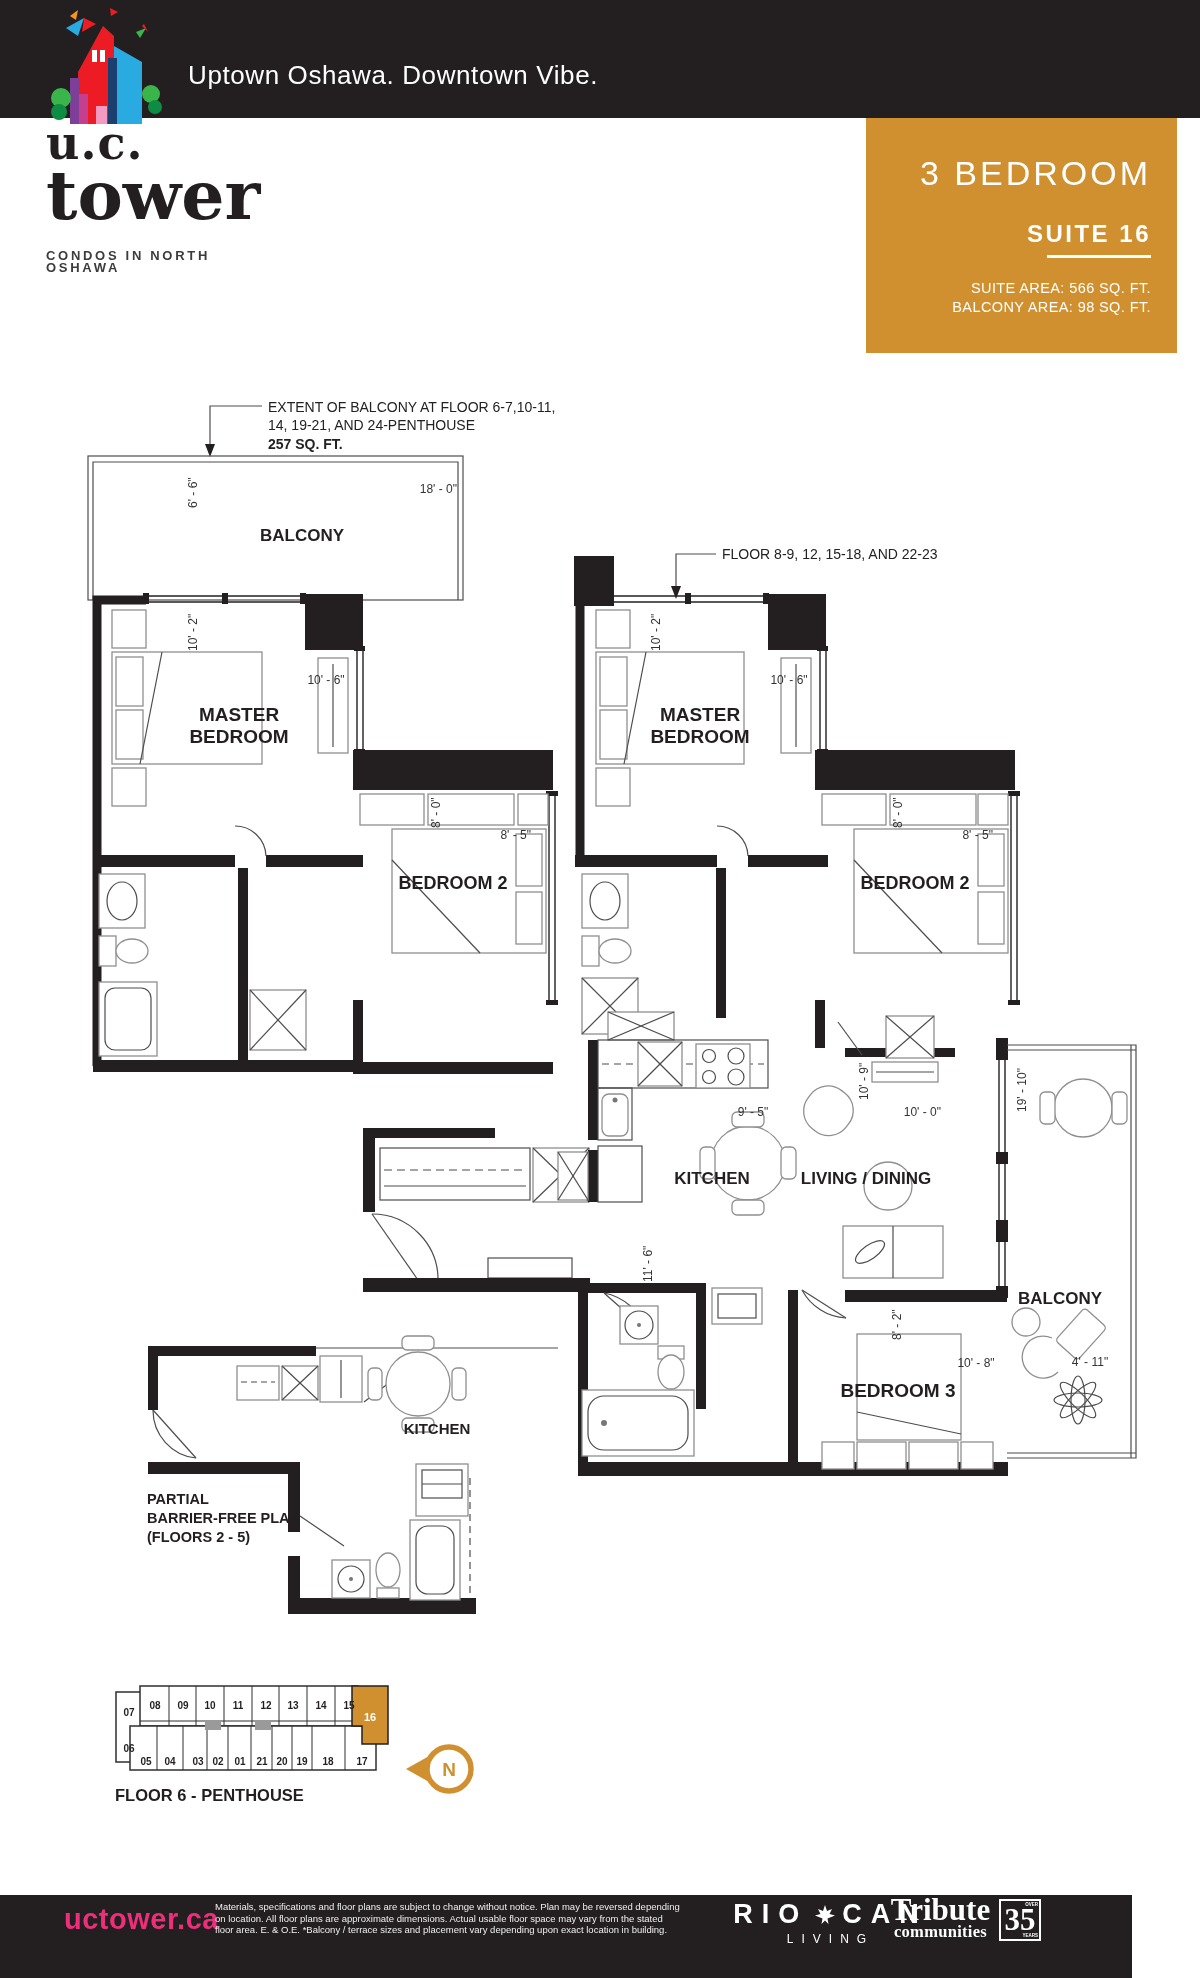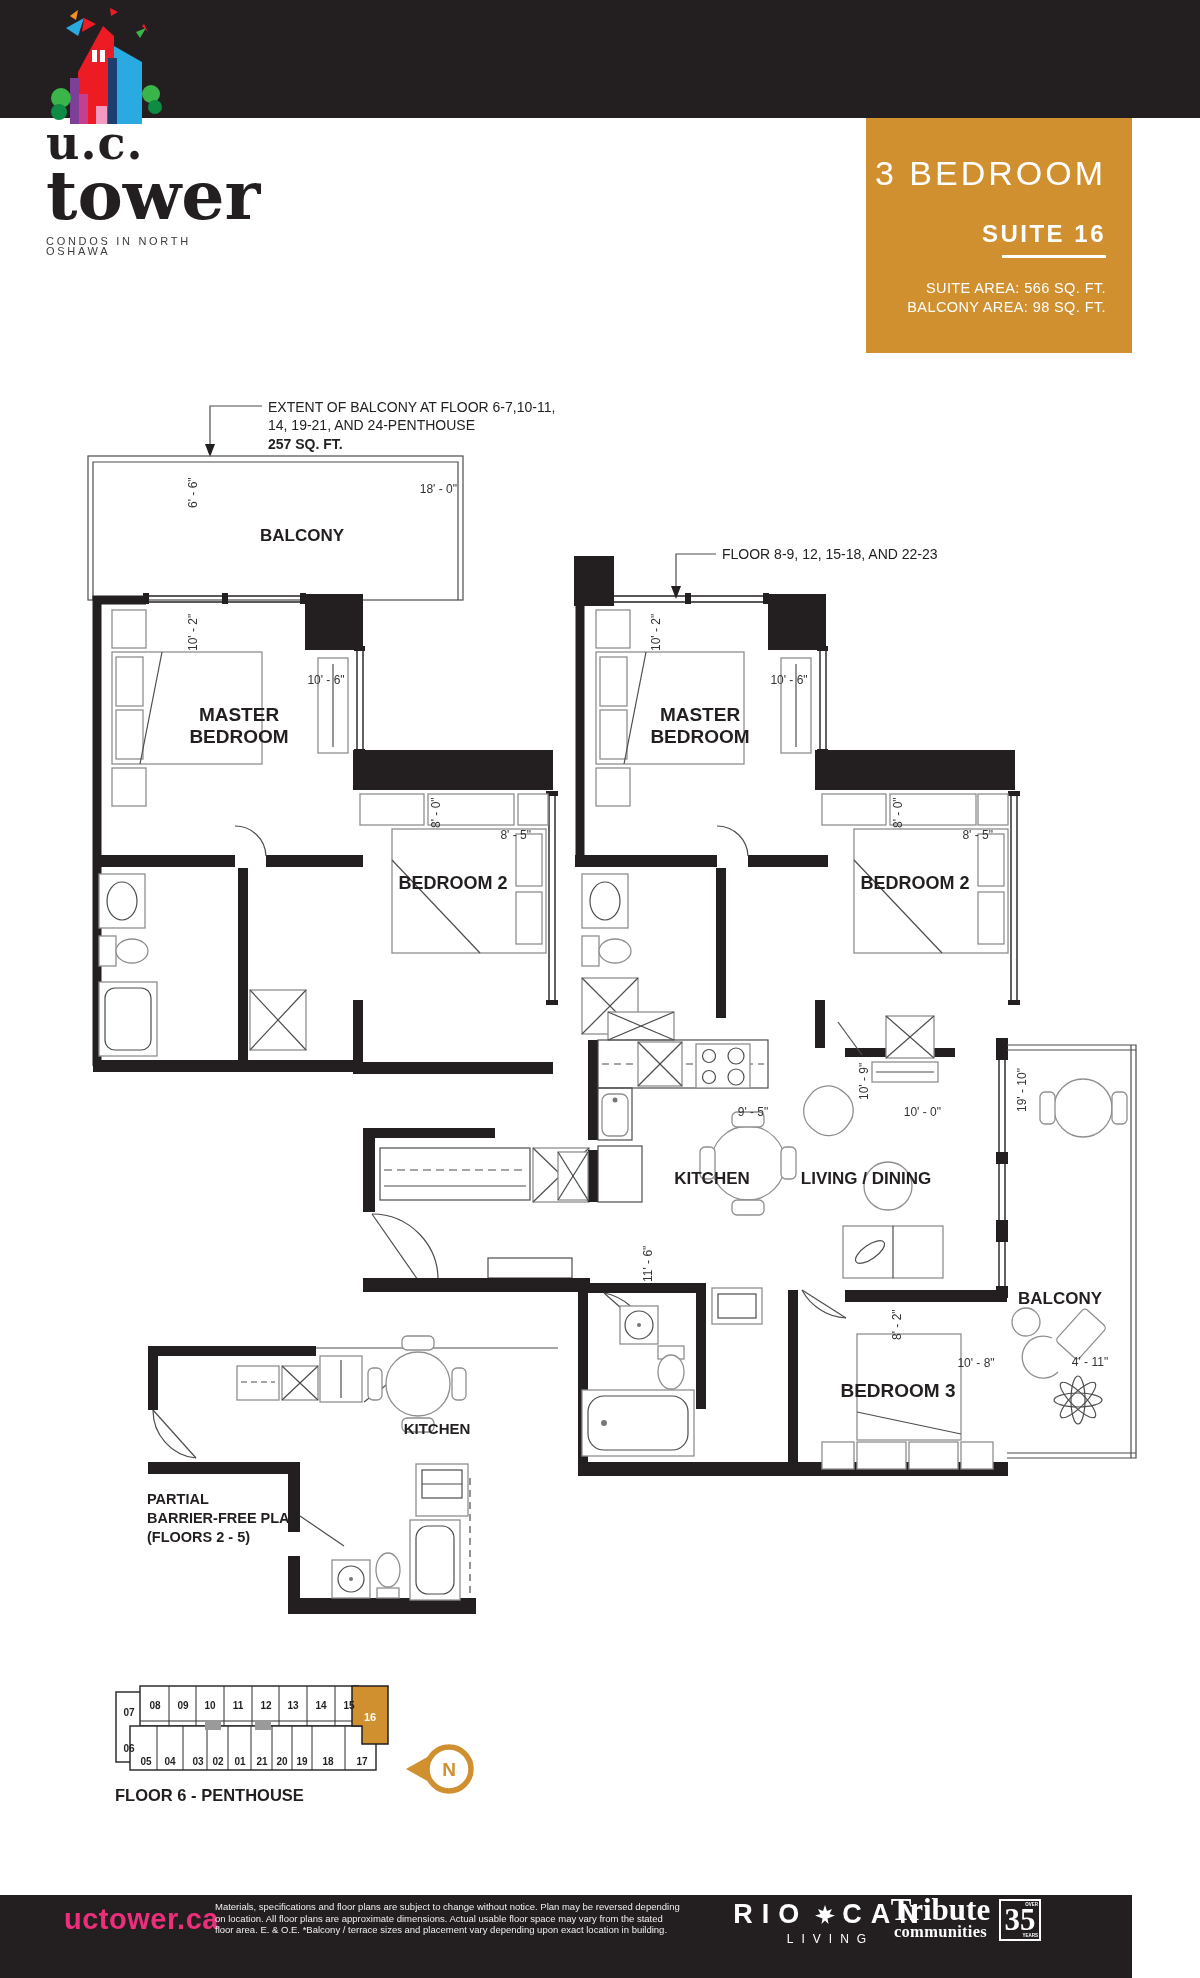--- a/index.html
+++ b/index.html
@@ -6,24 +6,24 @@
   .page{position:relative;width:1200px;height:1978px;background:#fff;overflow:hidden;
         font-family:"Liberation Sans",sans-serif;color:#231F20;}
   
   .topbar{position:absolute;left:0;top:0;width:1200px;height:118px;background:#231F20;}
   .tagline{position:absolute;left:188px;top:60px;color:#fff;font-size:26px;letter-spacing:.6px;}
   .logo-icon{position:absolute;left:48px;top:6px;width:126px;height:126px;}
   .logo-word{position:absolute;left:46px;top:122px;width:190px;text-align:left;
              font-family:"DejaVu Serif","Liberation Serif",serif;font-weight:bold;line-height:.92;}
   .logo-word .l1{font-size:46px;letter-spacing:1px;}
   .logo-word .l2{font-size:68px;letter-spacing:0px;}
-  .logo-word .l3{font-family:"Liberation Sans",sans-serif;font-weight:normal;font-size:11px;
-                 letter-spacing:2.7px;color:#3c3c3c;margin-top:9px;}
+  .logo-word .l3{font-family:"Liberation Sans",sans-serif;font-weight:bold;font-size:13px;
+                 letter-spacing:2.7px;color:#3c3c3c;margin-top:23px;}
   
-  .badge{position:absolute;left:866px;top:118px;width:266px;height:235px;background:#D0902F;color:#fff;}
+  .badge{position:absolute;left:866px;top:118px;width:266px;height:235px;background:#D0902F;color:#fff;padding-left:45px;}
   .b-type{position:absolute;left:0;right:26px;top:36px;text-align:right;font-size:34px;
           font-weight:normal;letter-spacing:3px;}
   .b-suite{position:absolute;right:26px;top:102px;font-size:24px;font-weight:bold;letter-spacing:2.5px;}
   .b-rule{position:absolute;right:26px;top:137px;width:104px;height:3px;background:#fff;}
   .b-a1{position:absolute;right:26px;top:162px;font-size:14.5px;letter-spacing:.4px;}
   .b-a2{position:absolute;right:26px;top:181px;font-size:14.5px;letter-spacing:.4px;}
   
   .plan{position:absolute;left:0;top:0;width:1200px;height:1978px;}
   .wall{stroke:#231F20;stroke-width:9;fill:none;}
   .wallfill{fill:#231F20;stroke:none;}
@@ -62,20 +62,21 @@
   .y-num{font-size:31px;line-height:38px;}
   .y-over{position:absolute;top:1px;right:1px;font-size:4.5px;font-family:"Liberation Sans",sans-serif;}
   .y-lbl{position:absolute;bottom:1px;right:1px;font-size:4.5px;font-family:"Liberation Sans",sans-serif;}
 </style>
 </head>
 <body>
 
 <div class="page">
 
   <div class="topbar"></div>
+  <div class="tagline">Uptown Oshawa. Downtown Vibe.</div>
 
   <svg class="logo-icon" viewBox="0 0 126 126">
     <polygon points="30,66 55,20 66,30 66,118 30,118" fill="#ED1C24"></polygon>
     <polygon points="66,40 94,56 94,118 66,118" fill="#29ABE2"></polygon>
     <rect x="60" y="52" width="9" height="66" fill="#1B3F6E"></rect>
     <rect x="22" y="72" width="9" height="46" fill="#7D3F98"></rect>
     <rect x="31" y="88" width="9" height="30" fill="#C4408F"></rect>
     <rect x="48" y="100" width="11" height="18" fill="#F49AC1"></rect>
     <rect x="44" y="44" width="5" height="12" fill="#fff"></rect>
     <rect x="52" y="44" width="5" height="12" fill="#fff"></rect>

